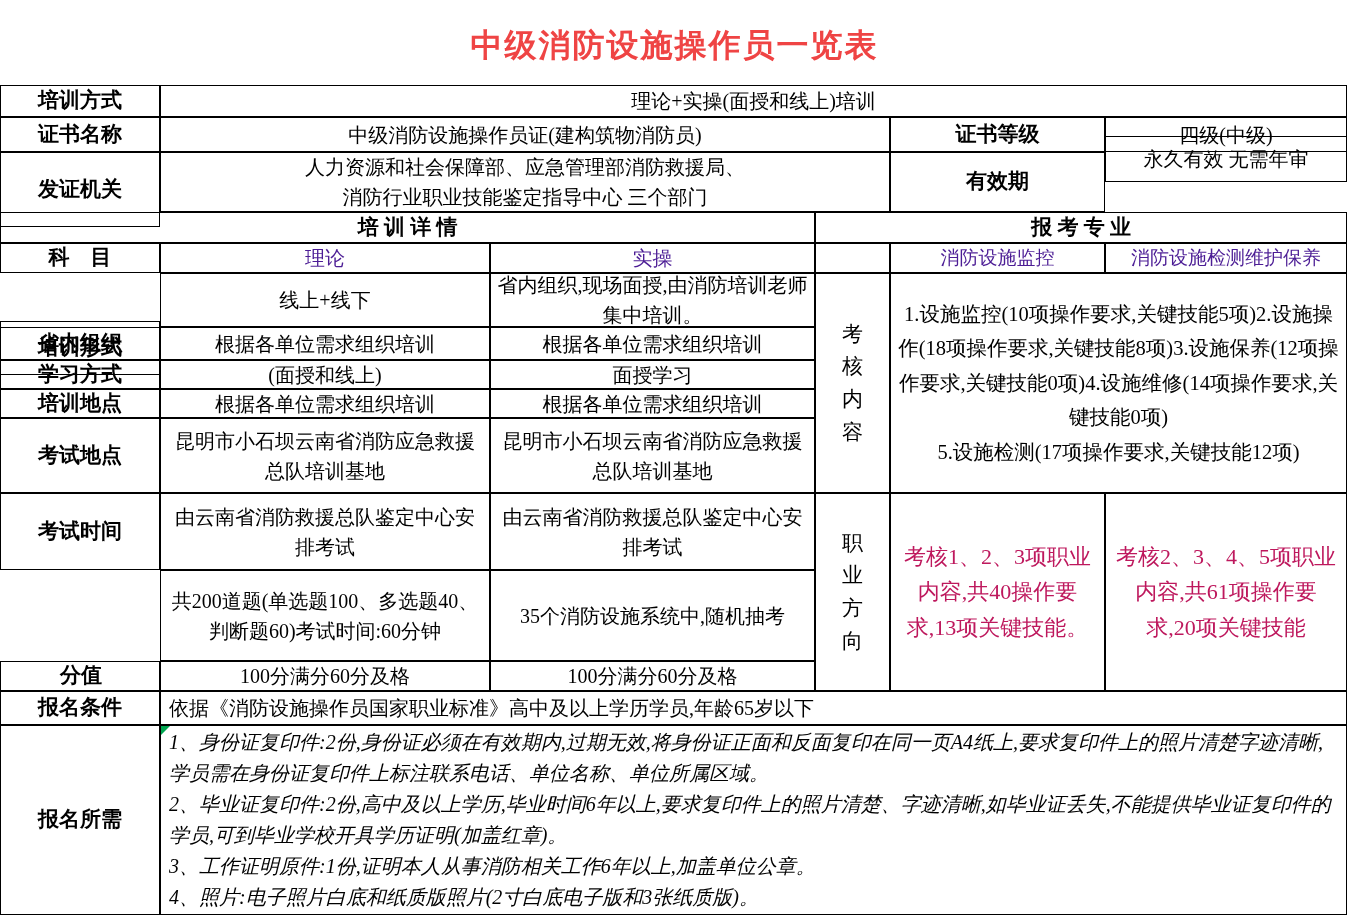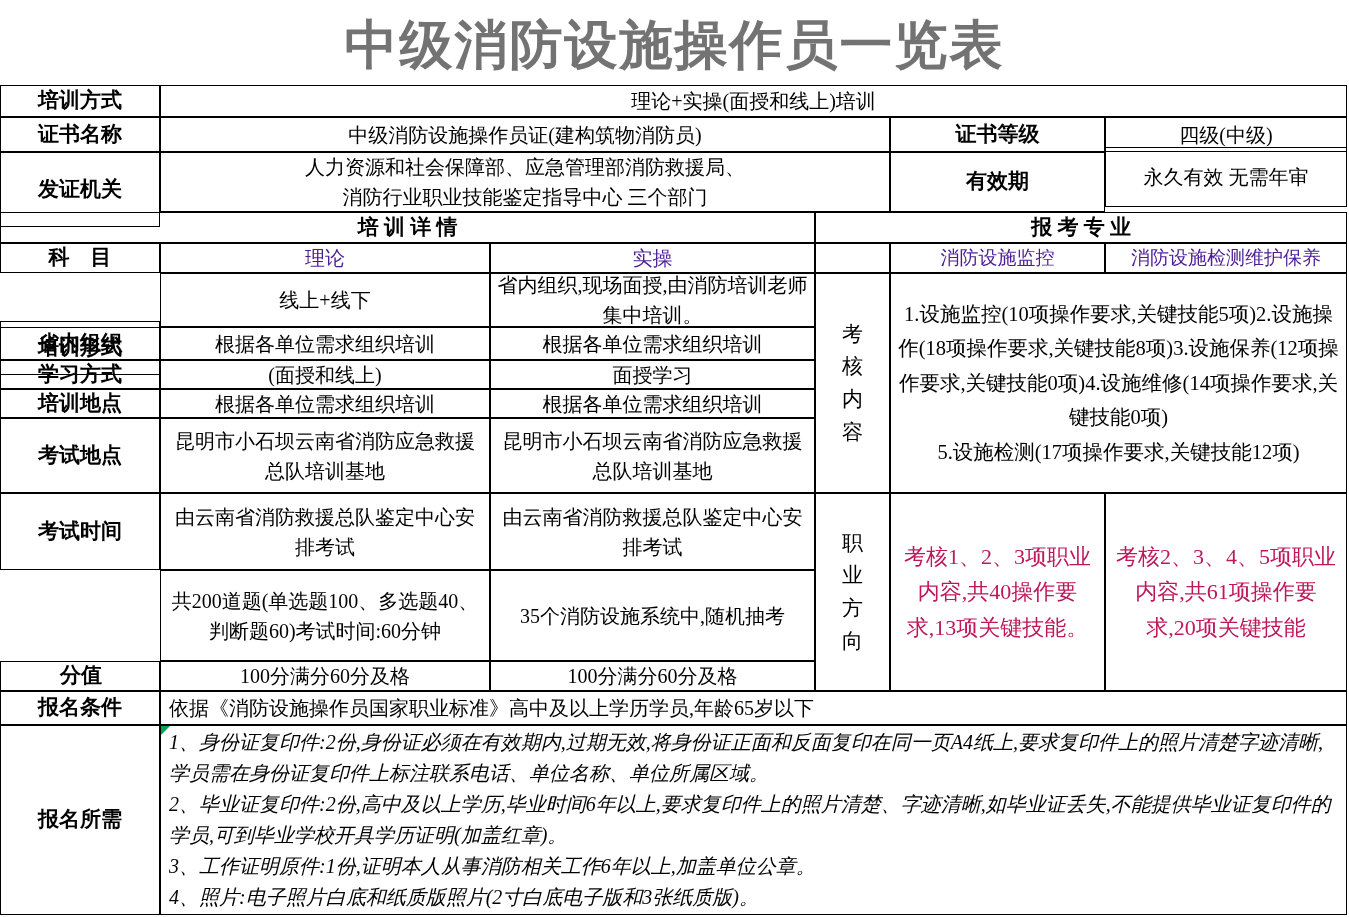--- a/index.html
+++ b/index.html
@@ -7,21 +7,21 @@
     position:relative;
     width:1349px; height:917px;
     background:#ffffff;
     font-family:"Liberation Serif","DejaVu Serif",serif;
     color:#000000;
     overflow:hidden;
   }
   .title {
     position:absolute; left:0; top:14px; width:1349px; height:64px;
     display:flex; align-items:center; justify-content:center;
-    font-size:53px; font-weight:bold; color:#737373;
+    font-size:32px; font-weight:bold; color:#ef4444;
     letter-spacing:2px;
   }
   .cell {
     position:absolute; box-sizing:border-box;
     border:1px solid #000000;
     display:flex; flex-direction:column; align-items:center; justify-content:center;
     text-align:center;
     font-size:20px; line-height:1.5;
     padding:1px 6px;
   }
@@ -51,21 +51,21 @@
 
   <div class="cell lbl" style="left:0;top:117px;width:160px;height:35px;">证书名称</div>
   <div class="cell" style="left:160px;top:117px;width:730px;height:35px;">中级消防设施操作员证(建构筑物消防员)</div>
   <div class="cell lbl" style="left:890px;top:117px;width:215px;height:35px;">证书等级</div>
   <div class="cell" style="left:1105px;top:117px;width:242px;height:35px;">四级(中级)</div>
 
   <div class="cell lbl" style="left:0;top:152px;width:160px;height:75px;">发证机关</div>
   <div class="cell pre" style="left:160px;top:152px;width:730px;height:60px;">人力资源和社会保障部、应急管理部消防救援局、
 消防行业职业技能鉴定指导中心 三个部门</div>
   <div class="cell lbl" style="left:890px;top:152px;width:215px;height:60px;">有效期</div>
-  <div class="cell" style="left:1105px;top:147px;width:242px;height:60px;padding-left:6px;">永久有效 无需年审</div>
+  <div class="cell" style="left:1105px;top:136px;width:242px;height:46px;padding-left:6px;">永久有效 无需年审</div>
 
   <div class="cell lbl" style="left:0;top:212px;width:815px;height:31px;">培 训 详 情</div>
   <div class="cell lbl" style="left:815px;top:212px;width:532px;height:31px;">报 考 专 业</div>
 
   <div class="cell lbl" style="left:0;top:243px;width:160px;height:30px;">科　目</div>
   <div class="cell red" style="left:160px;top:243px;width:330px;height:30px;">理论</div>
   <div class="cell red" style="left:490px;top:243px;width:325px;height:30px;">实操</div>
   <div class="cell" style="left:815px;top:243px;width:75px;height:30px;"></div>
   <div class="cell red small" style="left:890px;top:243px;width:215px;height:30px;">消防设施监控</div>
   <div class="cell red small" style="left:1105px;top:243px;width:242px;height:30px;">消防设施检测维护保养</div>

